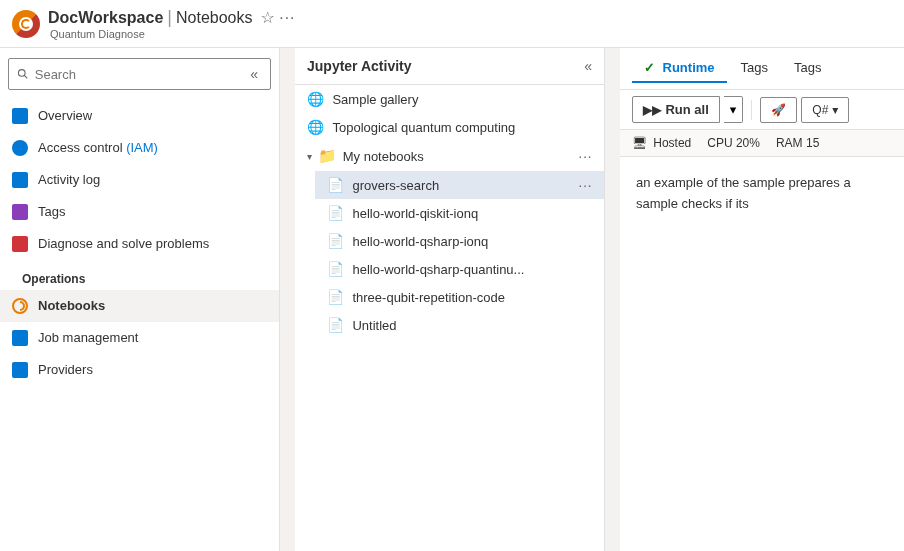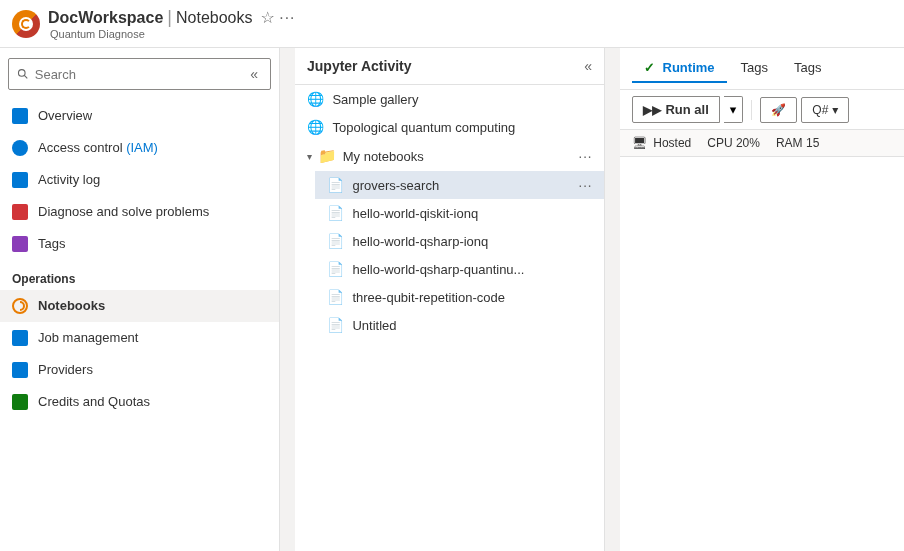--- a/index.html
+++ b/index.html
@@ -49,21 +49,21 @@
     }
     .sidebar-collapse-btn {
       margin-left: auto; cursor: pointer; color: #666; font-size: 14px; padding: 2px 4px;
     }
     .sidebar-nav-item {
       display: flex; padding: 8px 12px; gap: 10px; cursor: pointer;
       color: #333; font-size: 13px;
     }
     .sidebar-nav-item.active { background: #f3f2f1; font-weight: 600; }
     .sidebar-nav-icon { width: 16px; height: 16px; flex-shrink: 0; display: flex; align-items: center; justify-content: center; }
-    .sidebar-section-label { padding: 12px 12px 4px; font-size: 12px; font-weight: 600; color: #333; }
+    .sidebar-section-label { padding: 12px 12px 4px; font-size: 12px; font-weight: 600; color: #333; margin-left: 10px; }
     .icon-overview { background: #0078d4; width: 16px; height: 16px; border-radius: 2px; }
     .icon-activity { background: #0078d4; width: 16px; height: 16px; border-radius: 2px; }
     .icon-access { background: #0078d4; width: 16px; height: 16px; border-radius: 50%; }
     .icon-tags { background: #8a3db8; width: 16px; height: 16px; border-radius: 2px; }
     .icon-diagnose { background: #d13438; width: 16px; height: 16px; border-radius: 2px; }
     .icon-jobs { background: #0078d4; width: 16px; height: 16px; border-radius: 2px; }
     .icon-providers { background: #0078d4; width: 16px; height: 16px; border-radius: 2px; }
     .icon-credits { background: #107c10; width: 16px; height: 16px; border-radius: 2px; }
 
     
@@ -180,26 +180,26 @@
       </div>
       <div class="sidebar-nav-item">
         <div class="sidebar-nav-icon icon-access"></div>
         <span>Access control <span style="color:#0078d4;">(IAM)</span></span>
       </div>
       <div class="sidebar-nav-item">
         <div class="sidebar-nav-icon icon-activity"></div>
         <span>Activity log</span>
       </div>
       <div class="sidebar-nav-item">
+        <div class="sidebar-nav-icon icon-tags"></div>
+        <span>Tags</span>
+      </div>
+      <div class="sidebar-nav-item">
         <div class="sidebar-nav-icon icon-diagnose"></div>
         <span>Diagnose and solve problems</span>
-      </div>
-      <div class="sidebar-nav-item">
-        <div class="sidebar-nav-icon icon-tags"></div>
-        <span>Tags</span>
       </div>
 
       <div class="sidebar-section-label">Operations</div>
 
       <div class="sidebar-nav-item active">
         <div class="sidebar-nav-icon">
           <svg width="16" height="16" viewBox="0 0 16 16">
             <circle cx="8" cy="8" r="7" stroke="#e87c00" stroke-width="2" fill="none"></circle>
             <path d="M8 4 A4 4 0 0 1 8 12" stroke="#e87c00" stroke-width="2" fill="none"></path>
           </svg>
@@ -207,24 +207,20 @@
         <span>Notebooks</span>
       </div>
       <div class="sidebar-nav-item">
         <div class="sidebar-nav-icon icon-jobs"></div>
         <span>Job management</span>
       </div>
       <div class="sidebar-nav-item">
         <div class="sidebar-nav-icon icon-providers"></div>
         <span>Providers</span>
       </div>
-      <div class="sidebar-nav-item">
-        <div class="sidebar-nav-icon icon-credits"></div>
-        <span>Credits and Quotas</span>
-      </div>
     </div>
   </div>
 
   <div class="middle-panel">
     <div class="middle-header">
       <span class="middle-header-title">Jupyter Activity</span>
       <span class="middle-collapse-btn">«</span>
     </div>
     <div class="middle-content">
 
@@ -312,16 +308,19 @@
 
     <div class="status-bar">
       <div class="status-hosted">
         <span>🖥</span>
         <span>Hosted</span>
       </div>
       <span>CPU 20%</span>
       <span>RAM 15</span>
     </div>
 
+    <div class="right-content">
+      <p>an example of the sample prepares a sample checks if its</p>
+    </div>
 
   </div>
 
 </div>
 
 </body></html>

